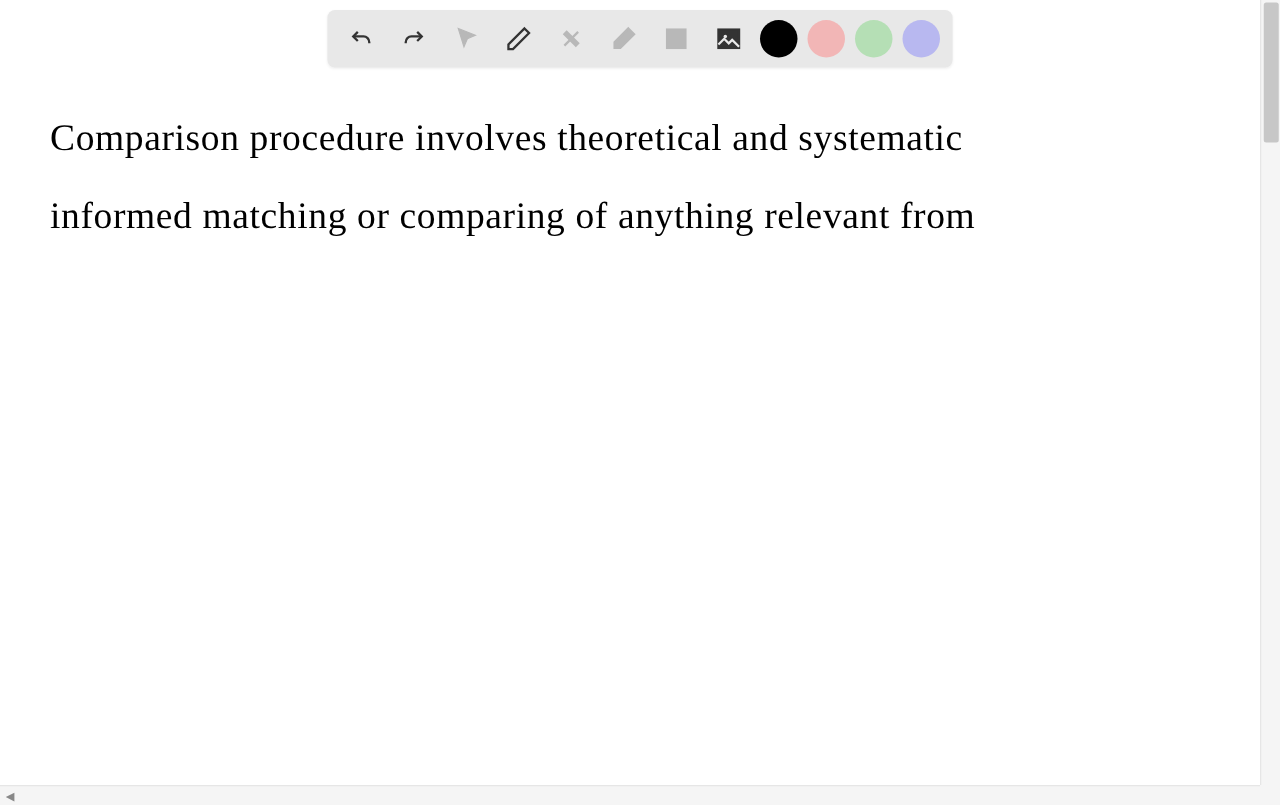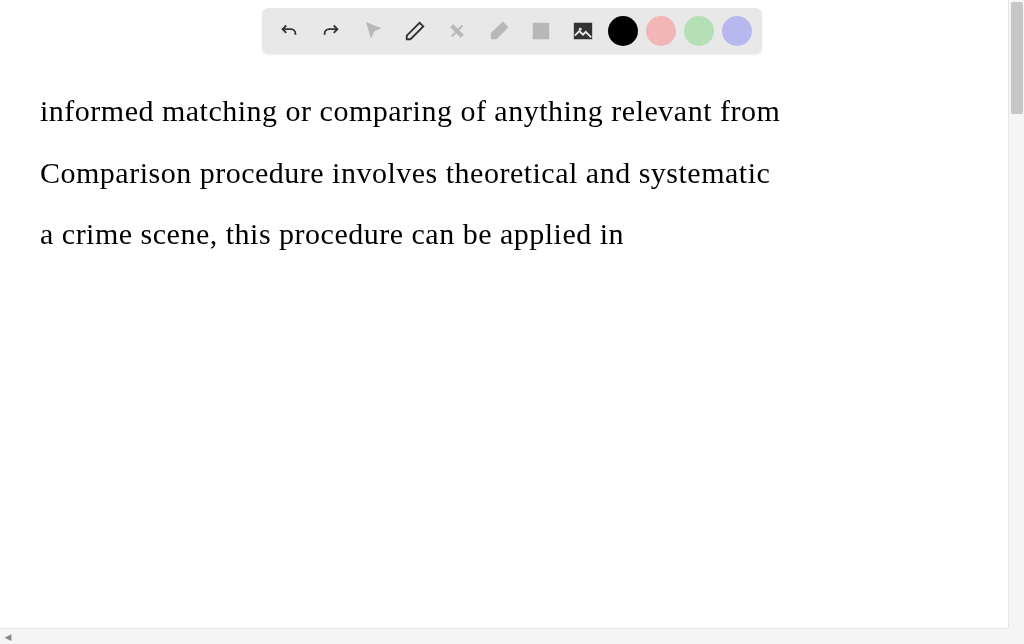--- a/index.html
+++ b/index.html
@@ -117,23 +117,22 @@
       bottom: 0; right: 0;
       width: 16px; height: 16px;
       background: #f5f5f5;
     }
   </style>
 </head>
 <body>
 
 <div class="canvas-area">
   <div class="handwriting">
+    <div>Comparison procedure involves theoretical and systematic</div>
     <div>informed matching or comparing of anything relevant from</div>
-    <div>Comparison procedure involves theoretical and systematic</div>
-    <div>a crime scene, this procedure can be applied in</div>
   </div>
 </div>
 
 <div class="toolbar">
   <div class="tool-btn">
     <svg viewBox="0 0 24 24" fill="none" stroke="#333" stroke-width="2">
       <path d="M9 14l-4-4 4-4"></path>
         <path d="M5 10h9a5 5 0 0 1 5 5v1"></path>
     </svg>
   </div>

